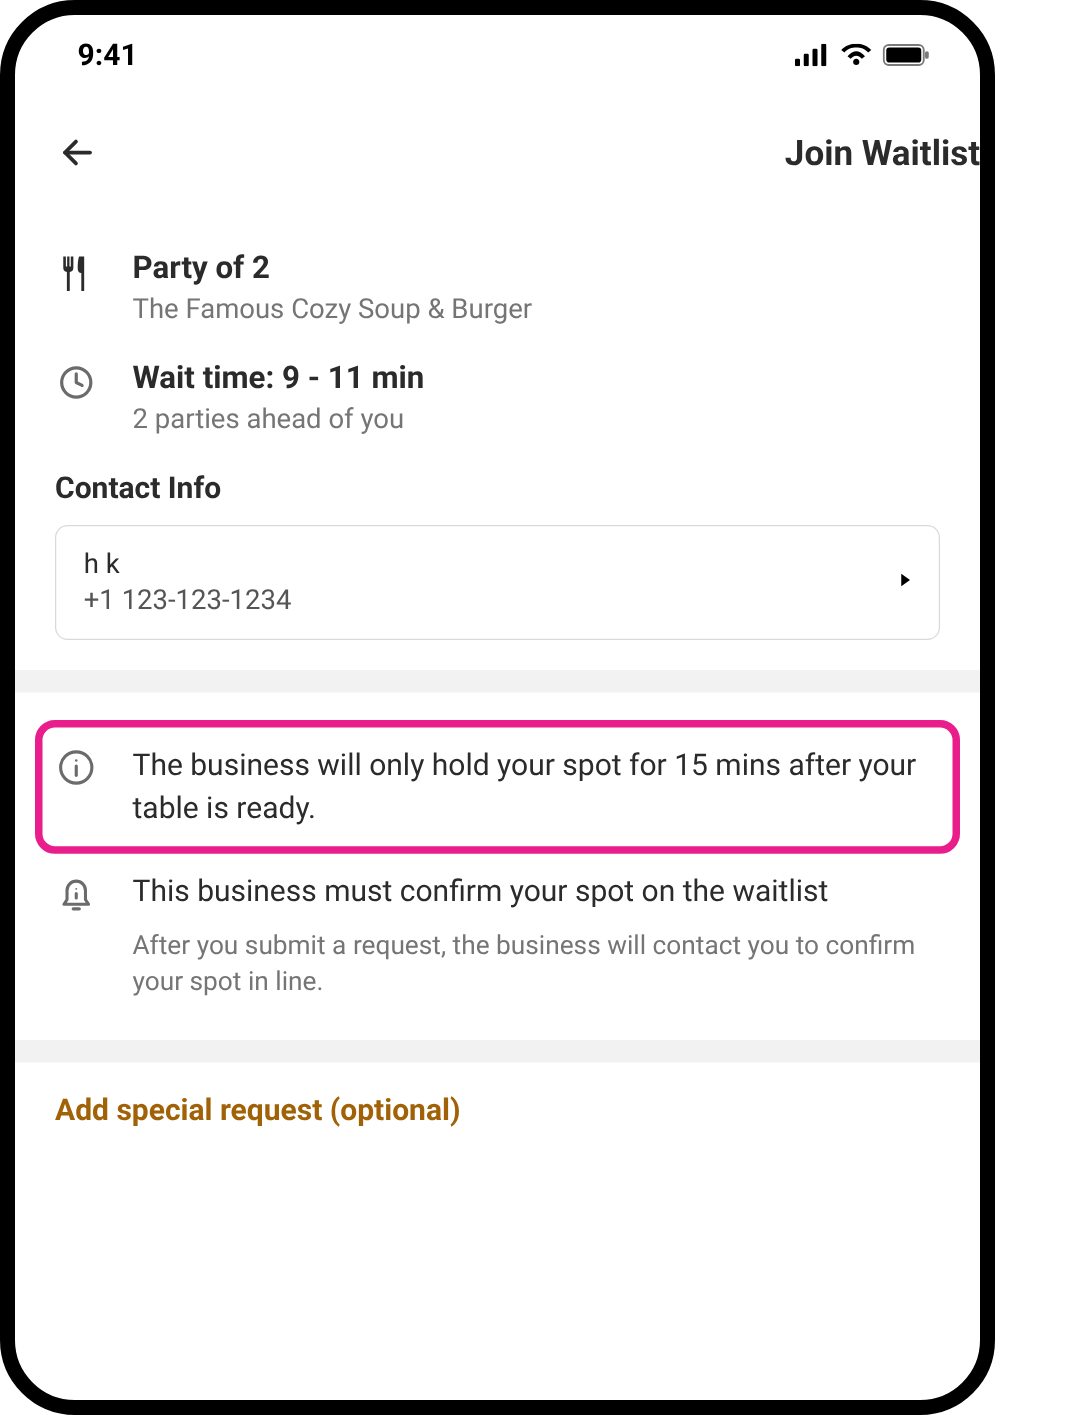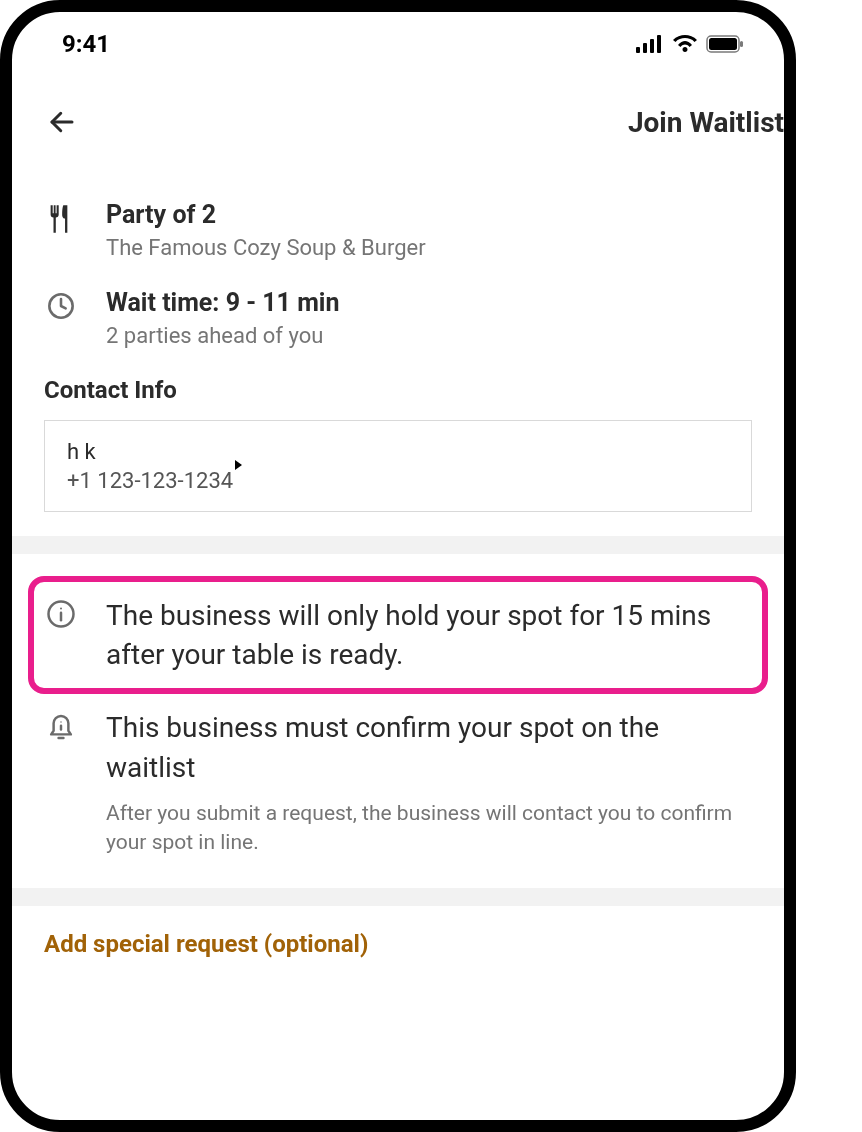--- a/index.html
+++ b/index.html
@@ -96,24 +96,25 @@
     }
     .section-label {
       font-size: 24px;
       font-weight: 700;
       color: #2b2b2b;
       margin-top: 10px;
       margin-bottom: 16px;
     }
     .contact-card {
       border: 1.5px solid #d9d9d9;
-      border-radius: 0;
+      border-radius: 10px;
       padding: 18px 22px;
       display: flex;
       align-items: center;
+      justify-content: space-between;
       cursor: pointer;
       margin-bottom: 24px;
     }
     .contact-left {
       display: flex;
       flex-direction: column;
       gap: 4px;
     }
     .contact-name {
       font-size: 22px;
@@ -153,21 +154,21 @@
       width: 34px;
       flex-shrink: 0;
       display: flex;
       justify-content: center;
       padding-top: 3px;
     }
     .notice-body {
       flex: 1;
     }
     .notice-main {
-      font-size: 28px;
+      font-size: 24px;
       line-height: 1.4;
       color: #2b2b2b;
     }
     .notice-sub {
       font-size: 21px;
       color: #757575;
       margin-top: 12px;
       line-height: 1.4;
     }
     .special-label {

